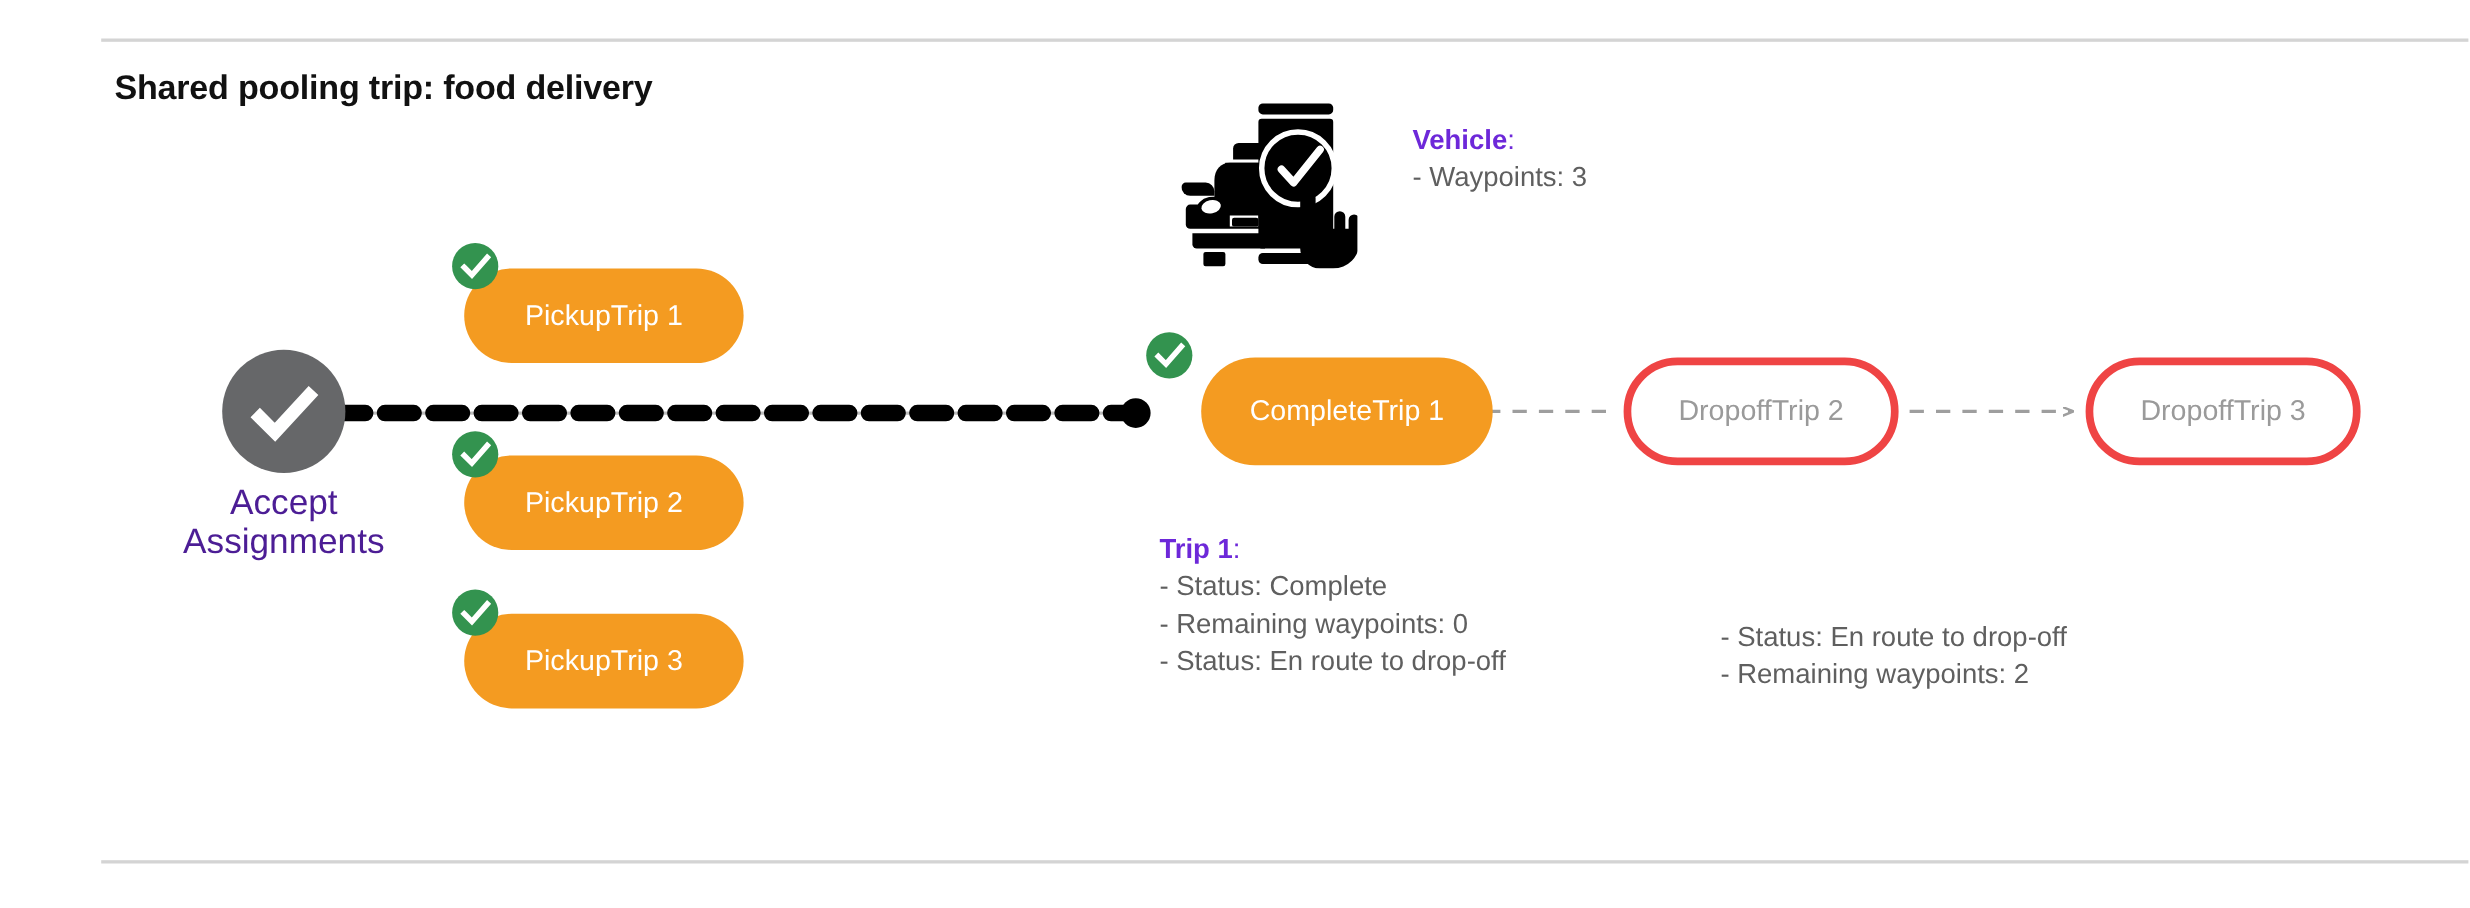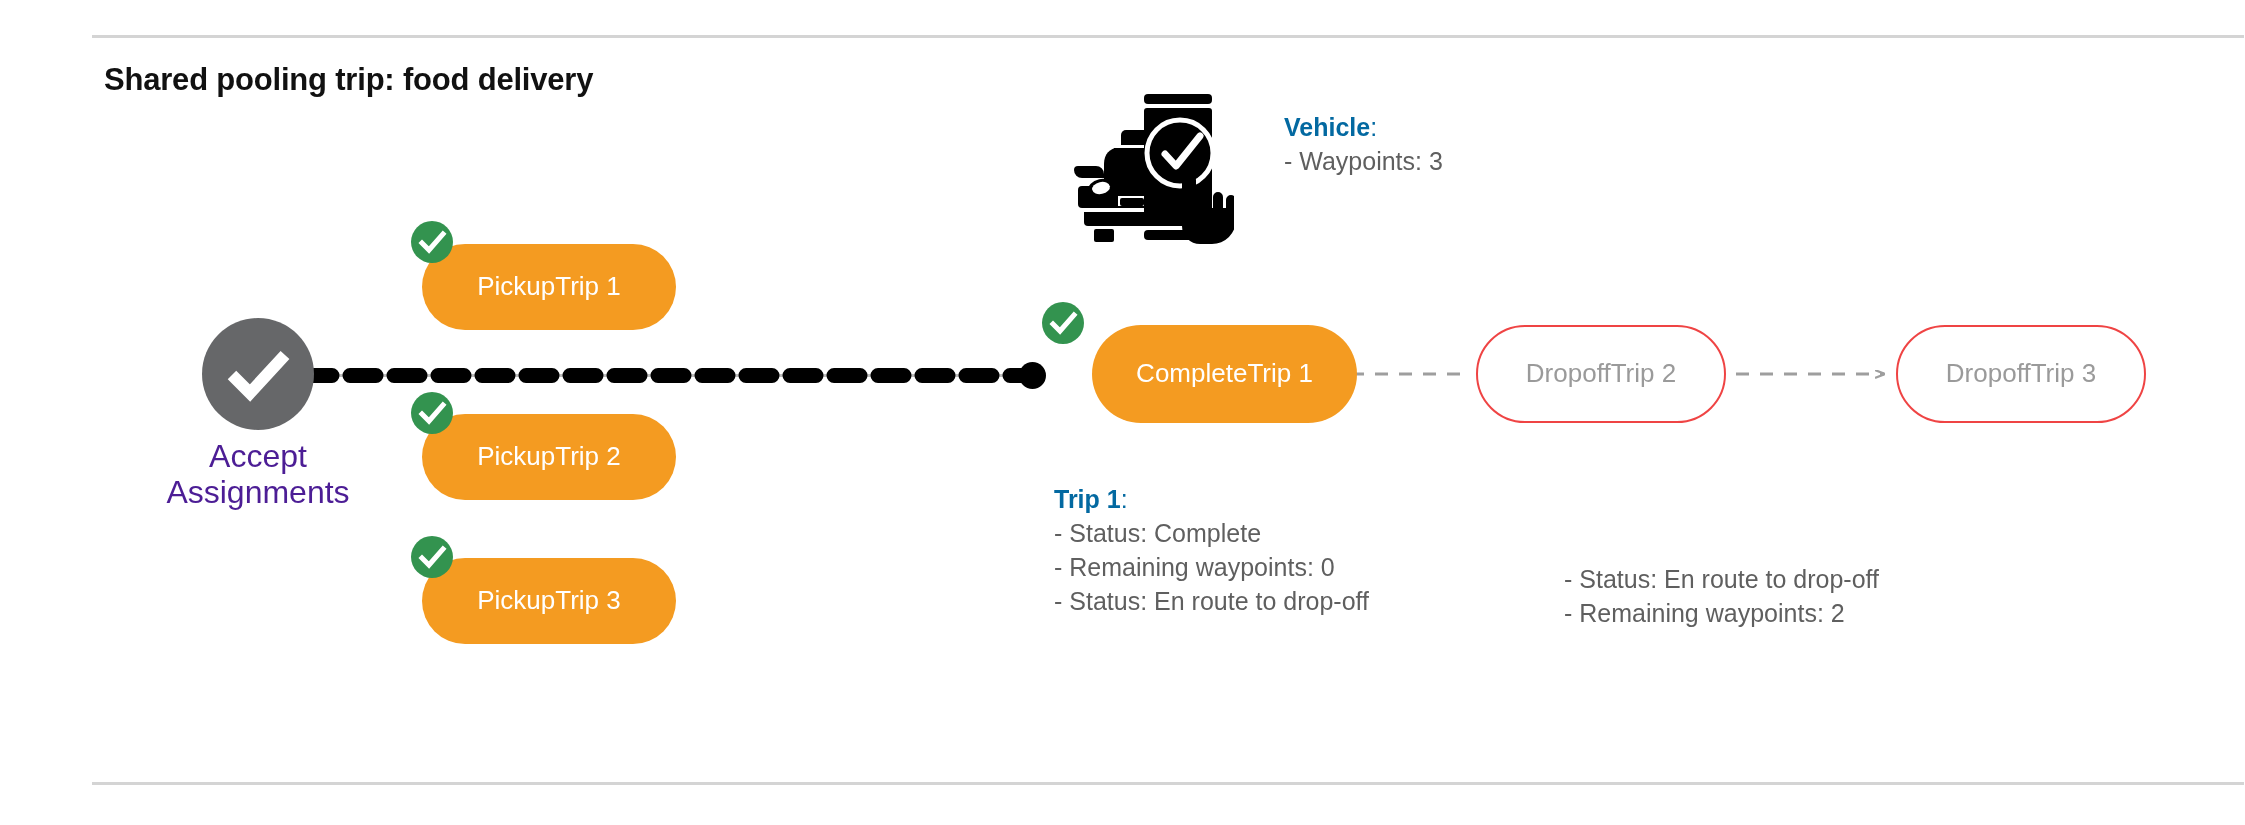--- a/index.html
+++ b/index.html
@@ -94,21 +94,21 @@
   .pill span { display: block; white-space: nowrap; }
 
   .pill.orange {
     background: #F49B21;
     color: #ffffff;
     font-size: 26px;
     font-weight: 500;
   }
   .pill.outline {
     background: #ffffff;
-    border: 2px solid #ef4444;
+    border: 7px solid #ef4444;
     color: #9a9a9a;
     font-size: 26px;
   }
 
   .pill-pickup1   { left: 378px;  top: 244px; width: 254px; height: 86px; }
   .pill-pickup2   { left: 378px;  top: 414px; width: 254px; height: 86px; }
   .pill-pickup3   { left: 378px;  top: 558px; width: 254px; height: 86px; }
   .pill-complete  { left: 1048px; top: 325px; width: 265px; height: 98px; }
   .pill-dropoff2  { left: 1432px; top: 325px; width: 250px; height: 98px; }
   .pill-dropoff3  { left: 1852px; top: 325px; width: 250px; height: 98px; }
@@ -149,21 +149,21 @@
   .vehicle-icon svg { display: block; }
 
   
   .info-block {
     position: absolute;
     font-size: 25px;
     line-height: 1.36;
     color: #5f5f5f;
     white-space: nowrap;
   }
-  .info-block .hd { font-weight: bold; color: #0369a1; }
+  .info-block .hd { font-weight: bold; color: #6d28d9; }
   .info-block .hd .colon { font-weight: normal; }
   .info-block .ln { display: block; }
 
   .info-vehicle { left: 1240px; top: 110px; }
   .info-trip12  { left: 1010px; top: 482px; }
   .info-trip3   { left: 1520px; top: 562px; }
 </style>
 </head>
 <body>
 

